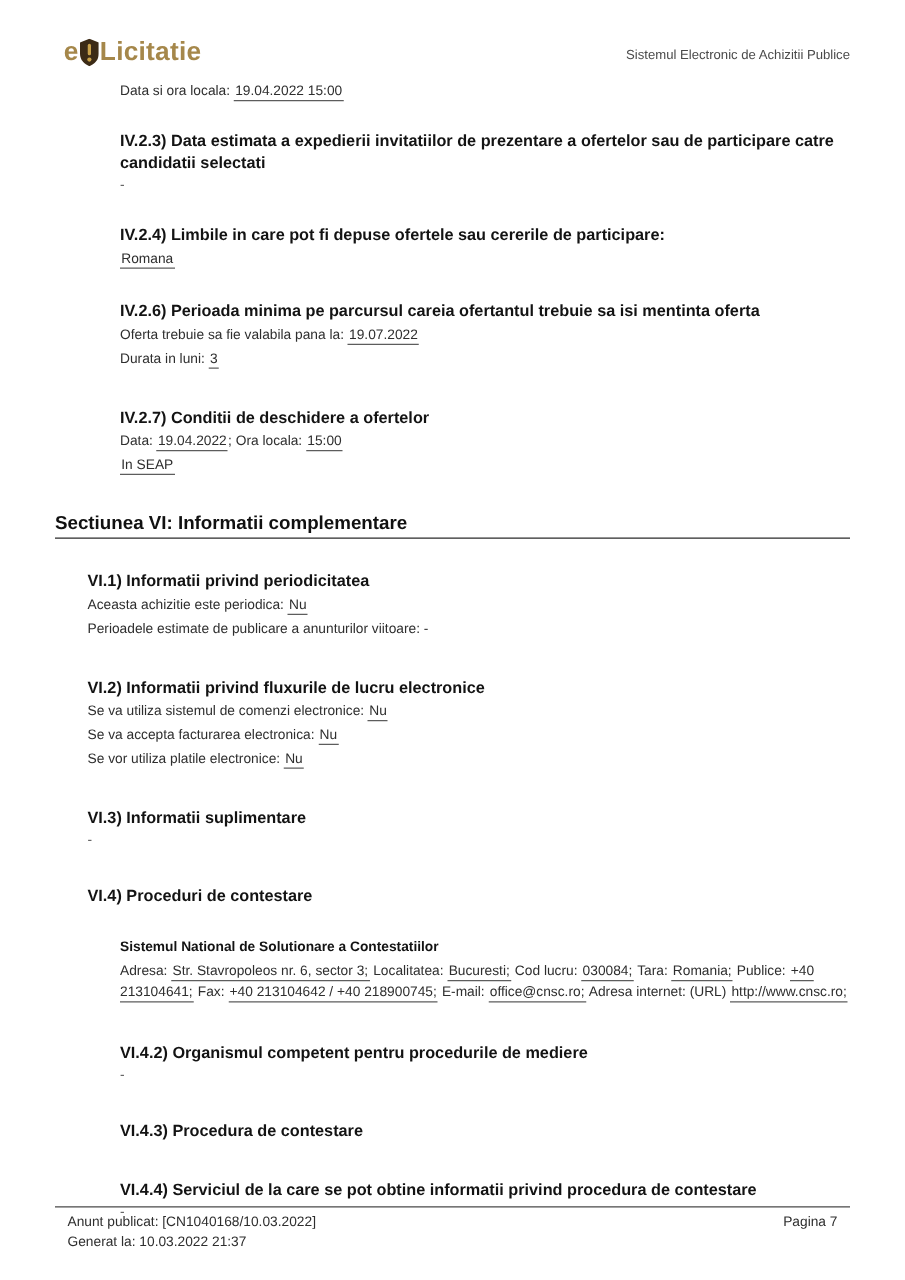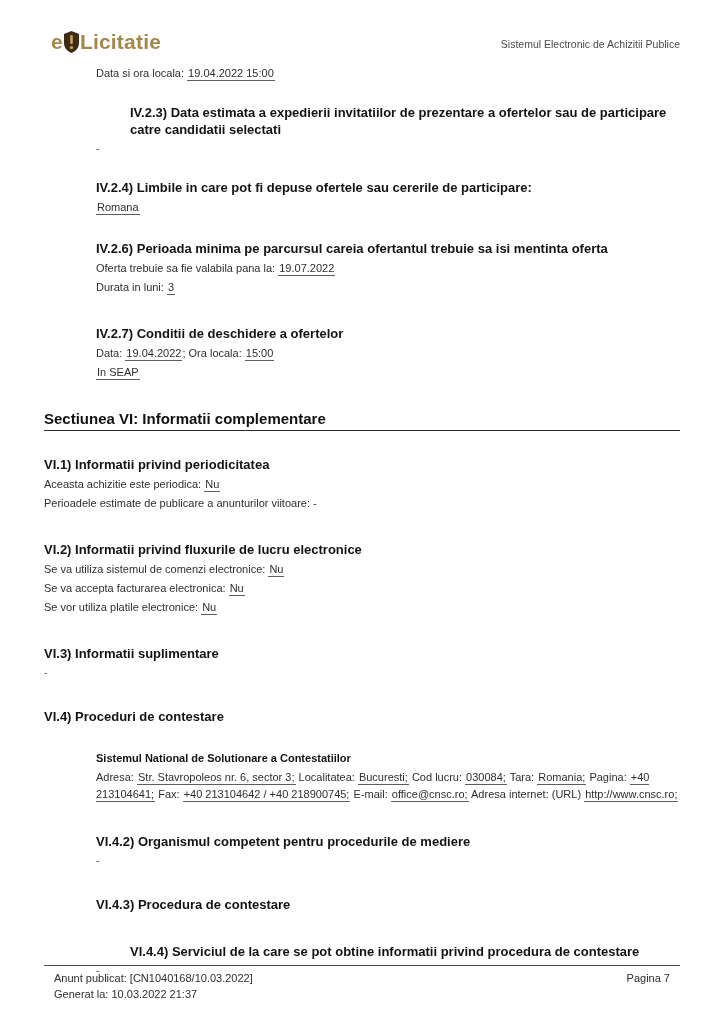--- a/index.html
+++ b/index.html
@@ -18,28 +18,28 @@
   
   .header { display: flex; justify-content: space-between; align-items: flex-start; padding-top: 30px; }
   .logo { display: flex; align-items: center; margin-left: 7px; font-size: 21px; font-weight: 600; color: #a5874a; letter-spacing: 0.2px; }
   .logo .shield { margin: 0 1px; display: inline-flex; }
   .system-name { font-size: 10.5px; color: #4a4a4a; margin-top: 8px; text-align: center; }
 
   .datetime { margin: 13px 0 0 52px; font-size: 11px; color: #2e2e2e; }
 
   
   .h2 { font-size: 13px; font-weight: bold; color: #131313; line-height: 17px; }
-  .h2-wide { max-width: 584px; margin-left: 34px; }
+  .h2-wide { max-width: 584px; }
   .line { font-size: 11px; color: #2e2e2e; line-height: 16px; margin-top: 3px; }
   .dash { font-size: 11px; color: #555; margin-top: 4px; }
   .u { border-bottom: 1px solid #5d5d5d; padding: 0 1px 1px 1px; }
   .b { font-weight: bold; color: #131313; }
 
   .ind2 { margin-left: 52px; }   
-  .ind1 { }   
+  .ind1 { margin-left: 26px; }   
 
   .blk { margin-top: 25px; }
   .blk-lg { margin-top: 30px; }
 
   .sec-title {
     margin-top: 30px;
     font-size: 15px;
     font-weight: bold;
     color: #111;
     border-bottom: 1.5px solid #2b2b2b;
@@ -165,21 +165,21 @@
       <div class="line b">Sistemul National de Solutionare a Contestatiilor</div>
       <div class="addr">
         <span>Adresa:</span>
         <span class="u">Str. Stavropoleos nr. 6, sector 3;</span>
         <span>Localitatea:</span>
         <span class="u">Bucuresti;</span>
         <span>Cod lucru:</span>
         <span class="u">030084;</span>
         <span>Tara:</span>
         <span class="u">Romania;</span>
-        <span>Pagina:</span>
+        <span>Publice:</span>
         <span class="u">+40 213104641;</span>
         <span>Fax:</span>
         <span class="u">+40 213104642 / +40 218900745;</span>
         <span>E-mail:</span>
         <span class="u">office@cnsc.ro;</span>
         <span>Adresa internet: (URL)</span>
         <span class="u">http://www.cnsc.ro;</span>
       </div>
     </div>
 

